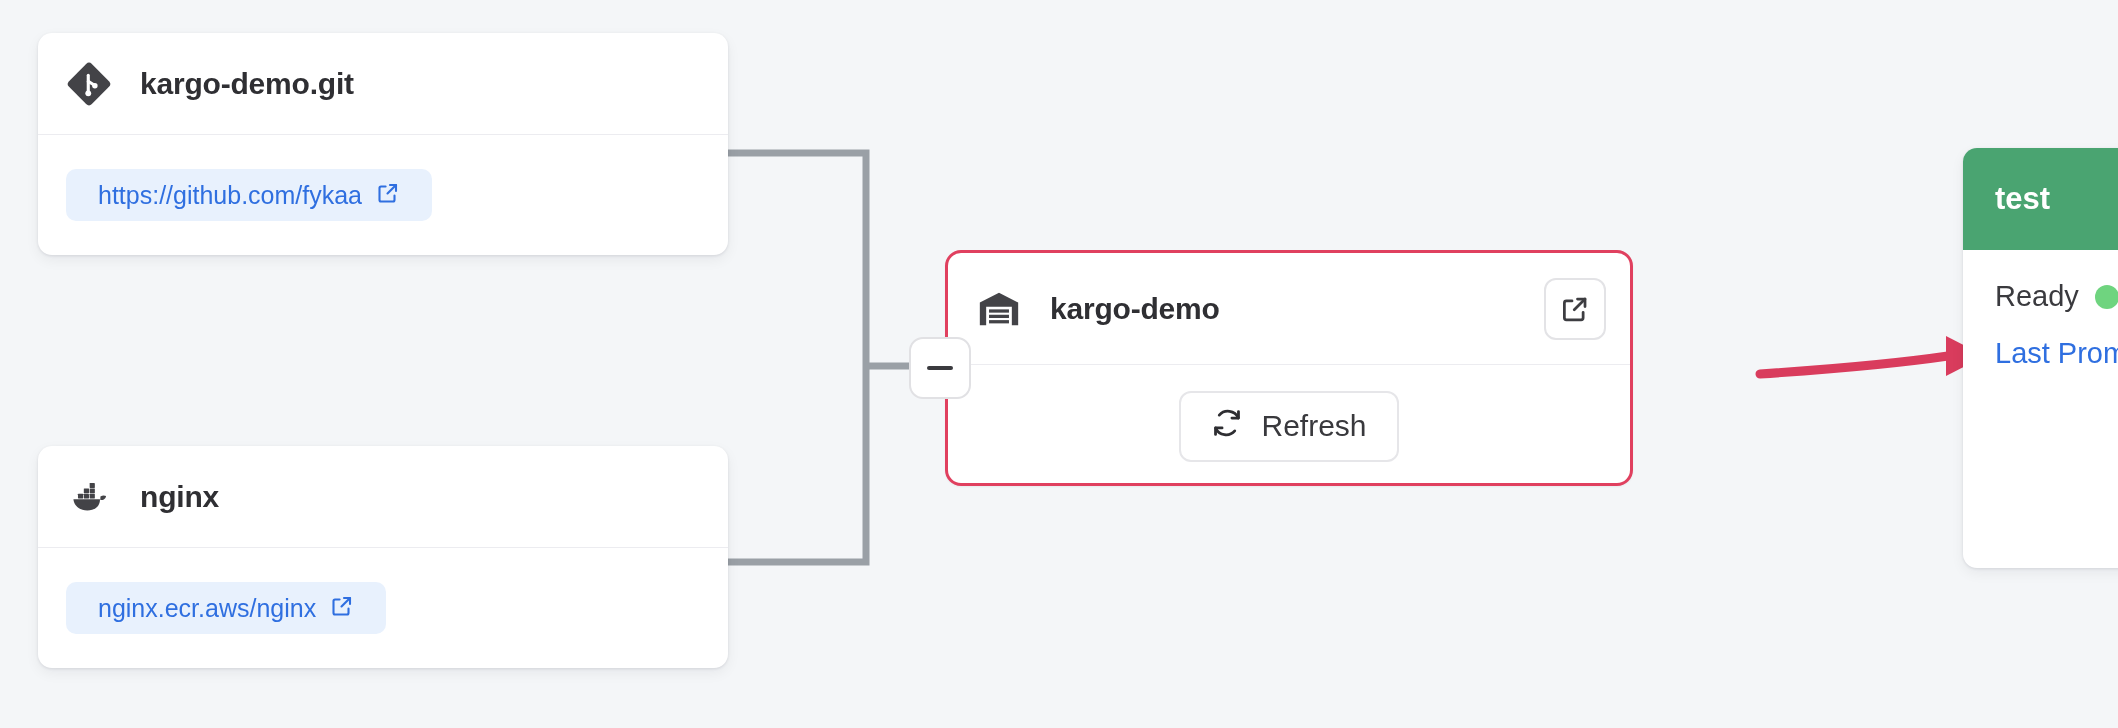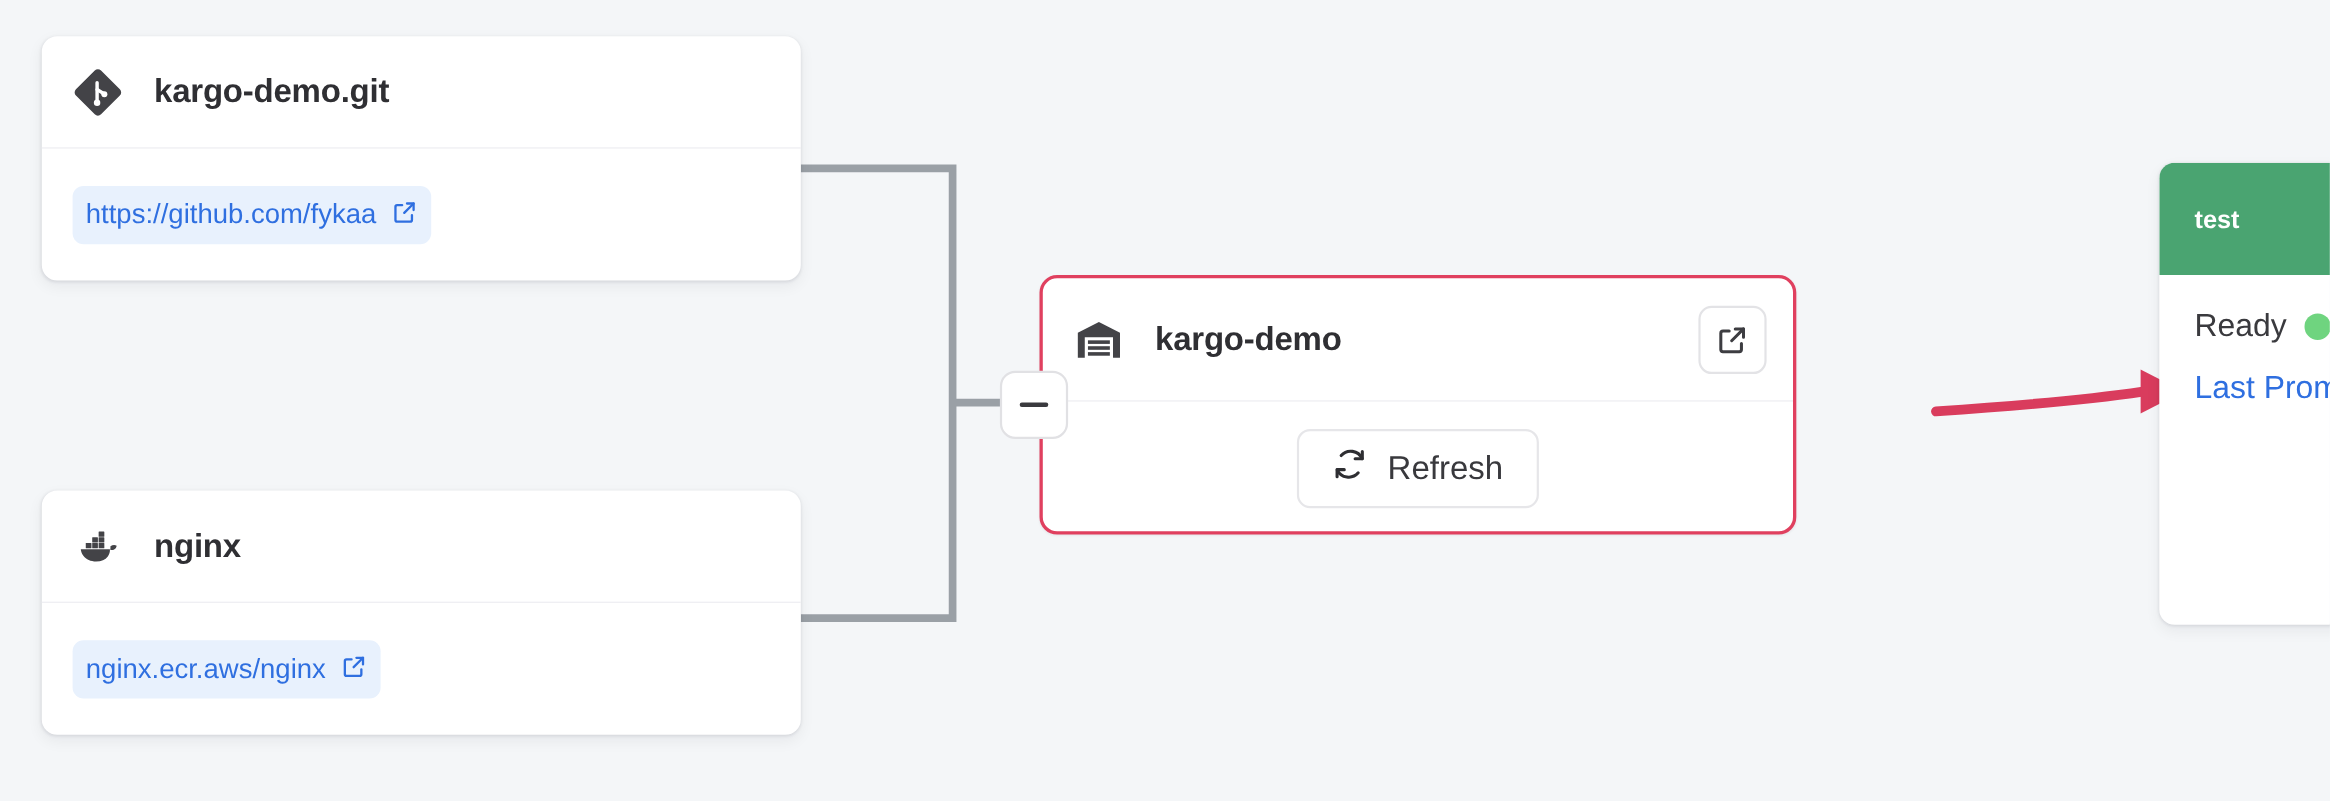--- a/index.html
+++ b/index.html
@@ -71,21 +71,21 @@
   }
   .icon-box svg { display: block; }
 
   .url-pill {
     display: inline-flex;
     align-items: center;
     gap: 14px;
     background: #e8f1fd;
     color: #2f6fe0;
     border-radius: 10px;
-    padding: 12px 12px;
+    padding: 12px 32px;
     font-size: 25px;
     line-height: 1;
     white-space: nowrap;
   }
   .url-pill .ext { flex: 0 0 auto; }
 
   
   #card-warehouse {
     left: 945px;
     top: 250px;
@@ -163,21 +163,21 @@
   }
   .stage-head {
     height: 102px;
     background: #4aa471;
     display: flex;
     align-items: center;
     padding-left: 32px;
   }
   .stage-title {
     color: #ffffff;
-    font-size: 23px;
+    font-size: 31px;
     font-weight: 700;
   }
   .stage-body { padding: 30px 32px 0 32px; }
   .stage-row {
     display: flex;
     align-items: center;
     gap: 16px;
     font-size: 29px;
     color: #3a3a3e;
     white-space: nowrap;

